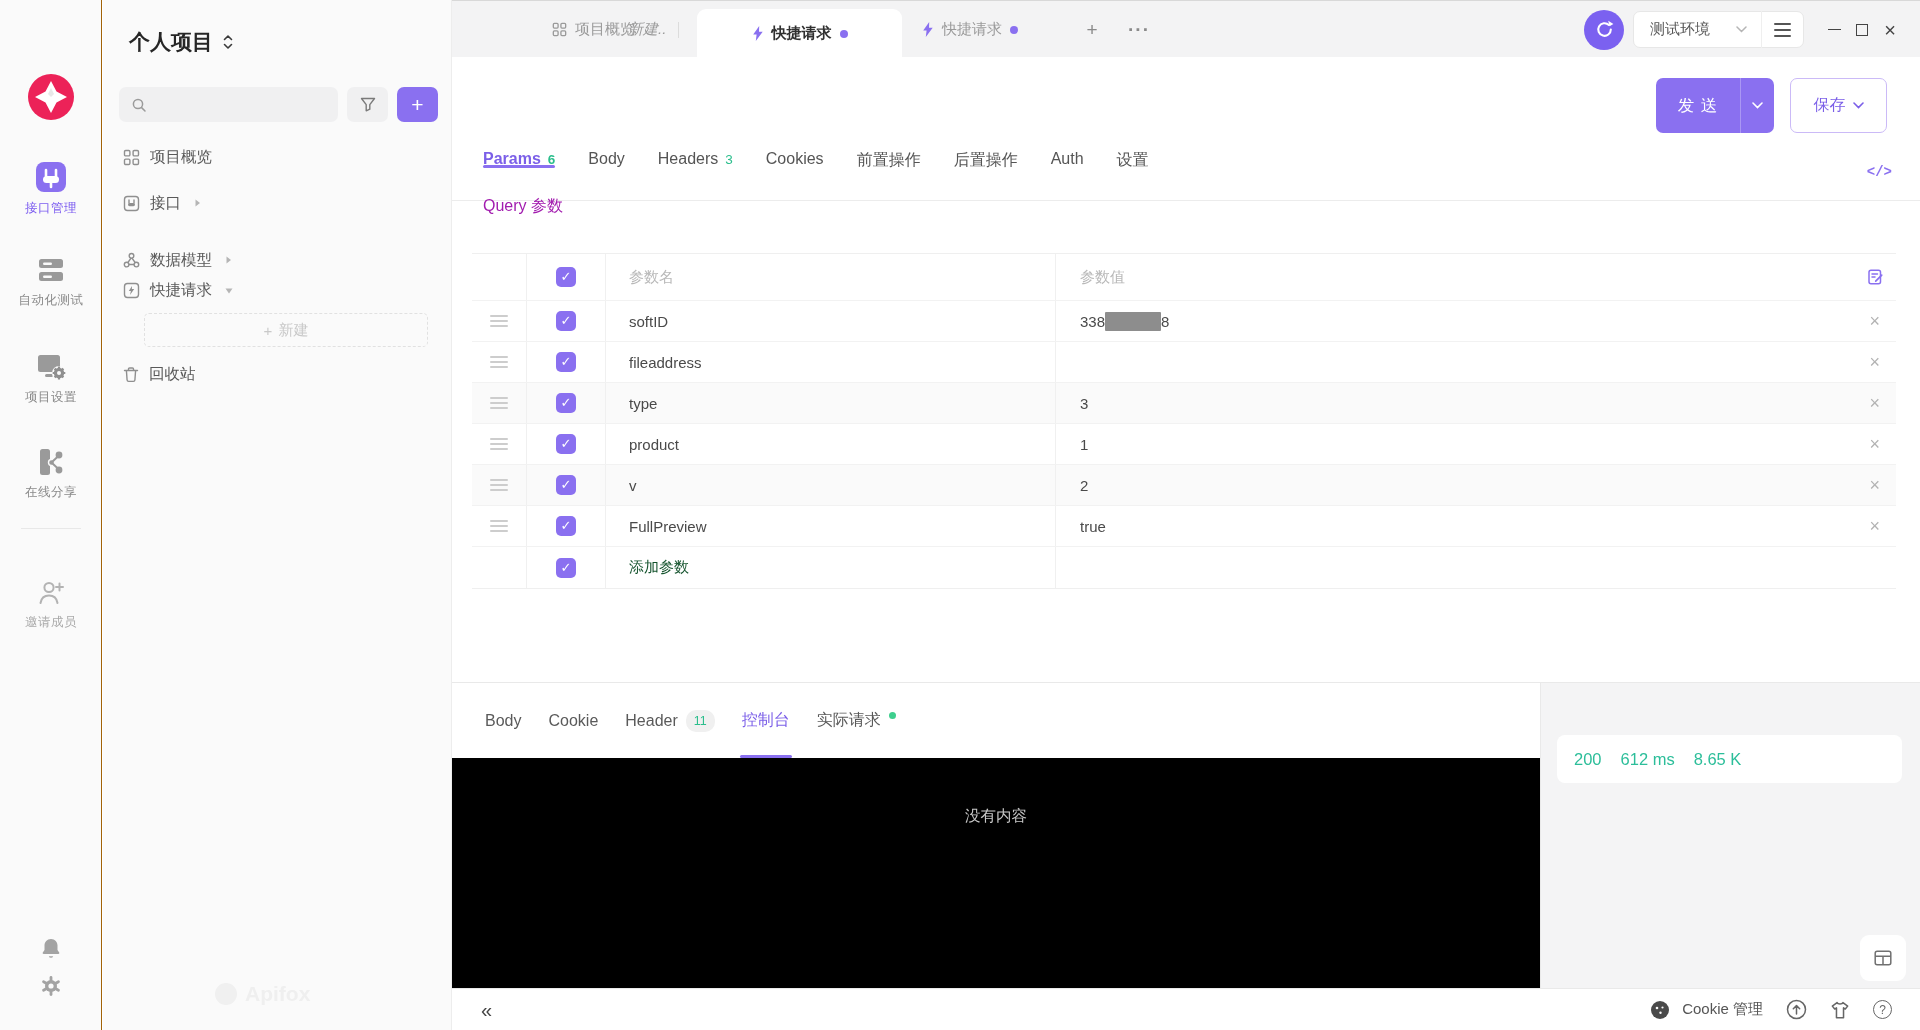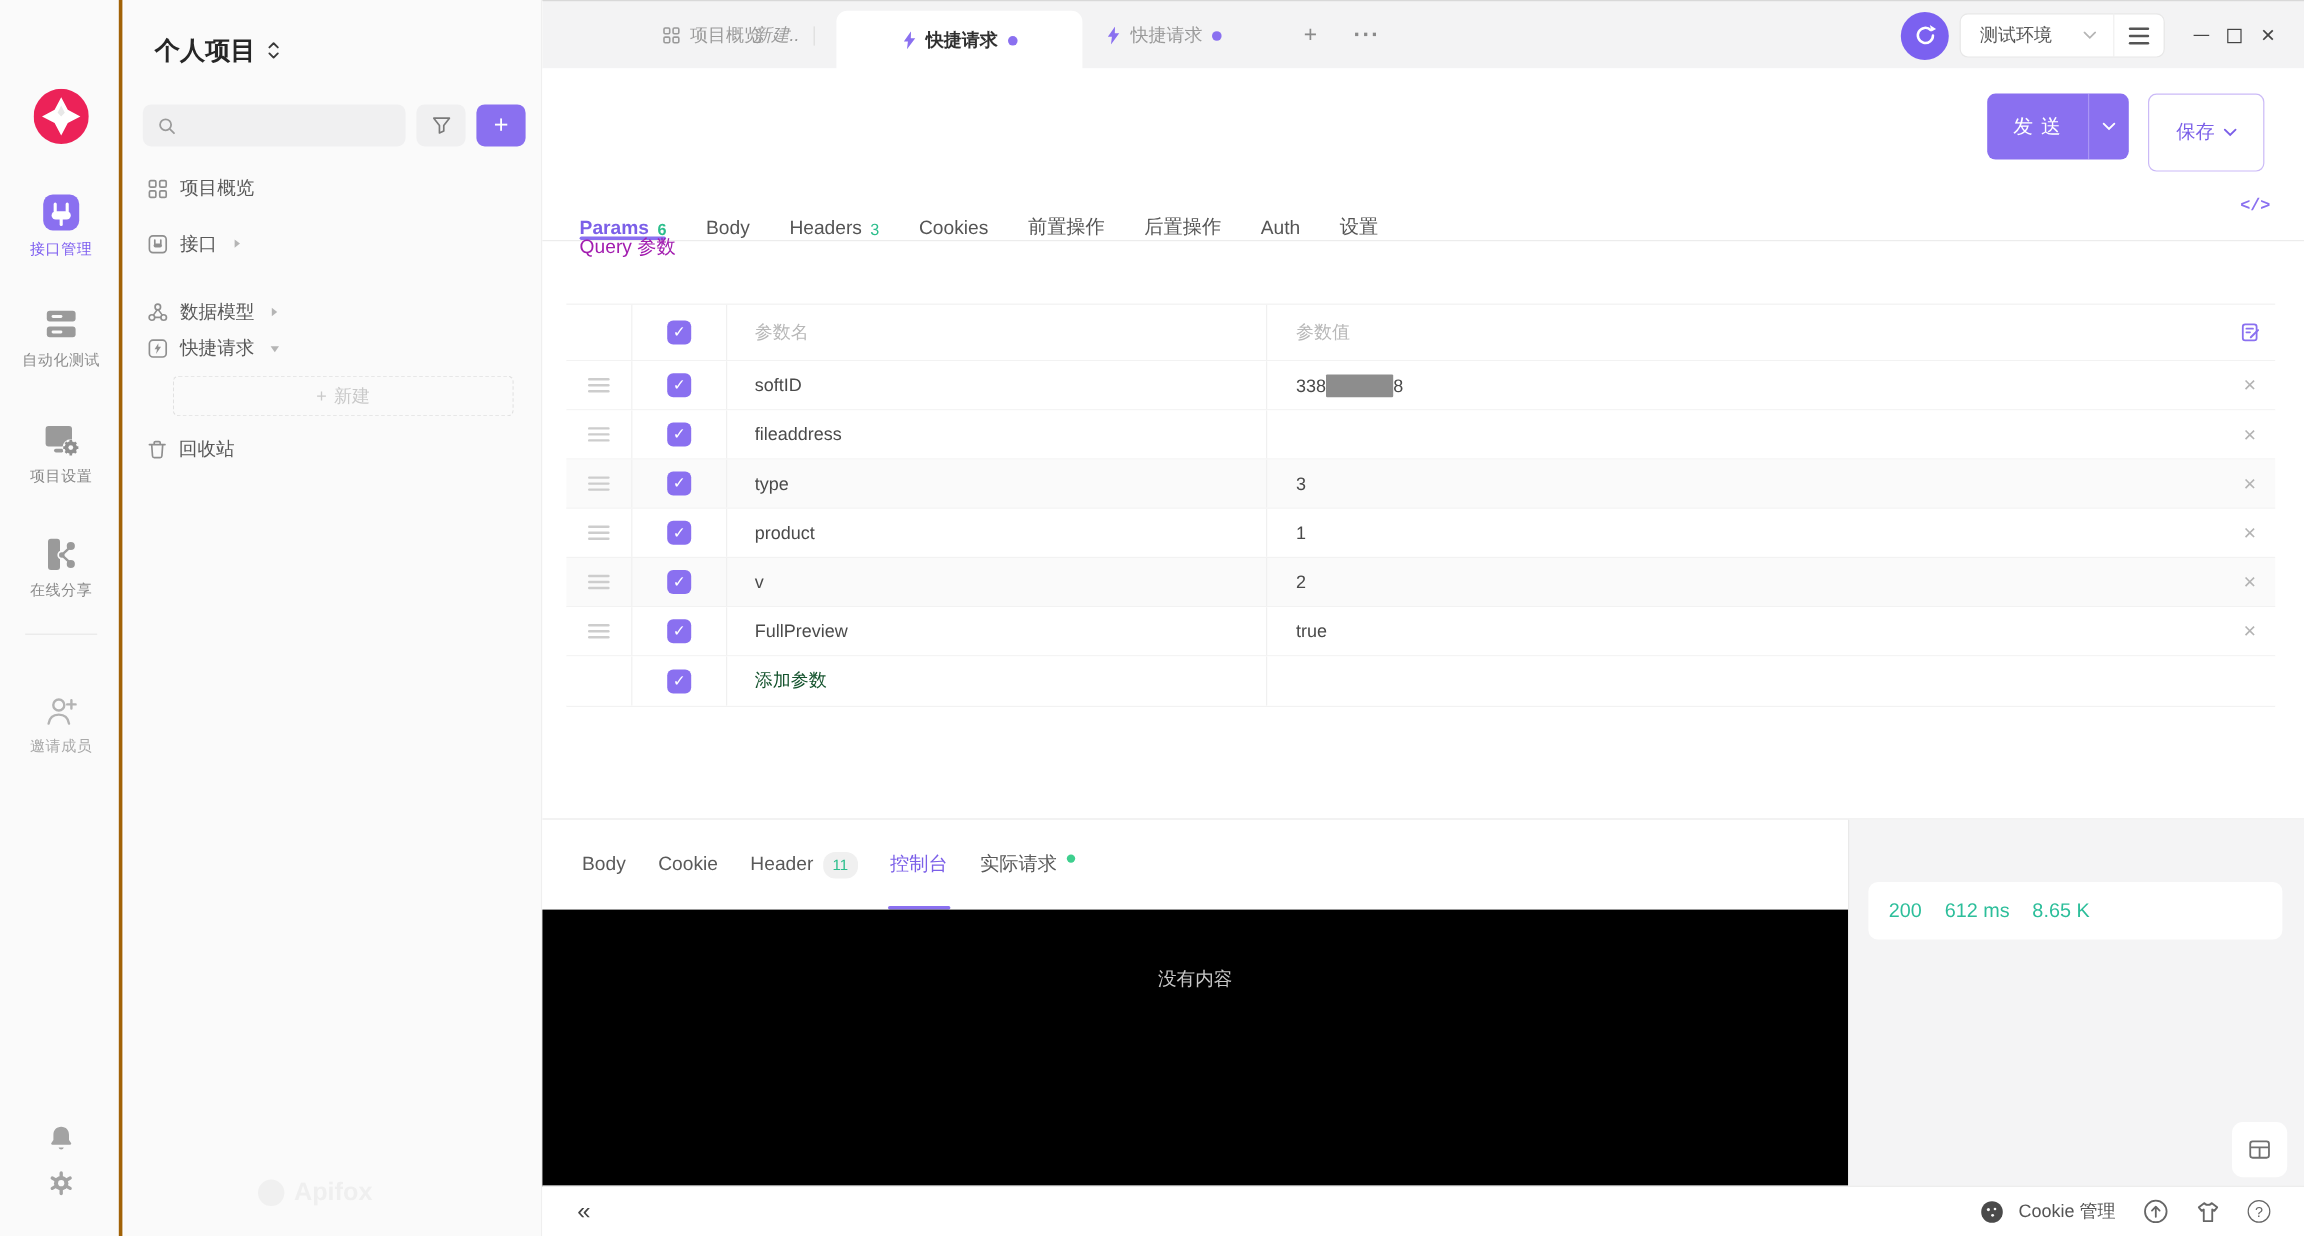--- a/index.html
+++ b/index.html
@@ -5,21 +5,21 @@
   * { box-sizing: border-box; margin: 0; padding: 0; }
   html,body { width:1920px; height:1030px; }
   body {
     font-family:"Liberation Sans","DejaVu Sans",sans-serif;
     background:#fff; color:#4a4a4a; overflow:hidden; position:relative;
     -webkit-font-smoothing:antialiased;
   }
   svg { display:block; }
 
   
-  #activity-bar{position:absolute;left:0;top:0;width:102px;height:1030px;background:#fafafa;border-right:3px solid #a16207;}
+  #activity-bar{position:absolute;left:0;top:0;width:102px;height:1030px;background:#fafafa;border-right:1px solid #a16207;}
   .logo-wrap{position:absolute;top:74px;left:0;width:102px;display:flex;justify-content:center;}
   .act-item{position:absolute;left:0;width:102px;display:flex;flex-direction:column;align-items:center;gap:6px;cursor:pointer;color:#8a8a8a;}
   .act-item .lbl{font-size:12.5px;letter-spacing:.5px;}
   .act-item.active{color:#7C5CF0;}
   .act-divider{position:absolute;top:528px;left:21px;width:60px;height:1px;background:#e8e8e8;}
   .act-bottom{position:absolute;left:0;width:102px;display:flex;justify-content:center;cursor:pointer;}
 
   
   #sidebar{position:absolute;left:103px;top:0;width:349px;height:1030px;background:#fafafa;border-right:1px solid #ededed;}
   .proj-title{position:absolute;left:26px;top:28px;font-size:21px;font-weight:700;color:#262626;display:flex;align-items:center;gap:9px;cursor:pointer;}
@@ -57,24 +57,24 @@
   .request-row{position:absolute;left:0;right:0;top:57px;height:93px;background:#fff;}
   .url-group{position:absolute;left:20px;top:21px;width:1165px;height:55px;border:1px solid #e4e4e4;border-radius:7px;display:flex;align-items:center;background:#fff;}
   .method-sec{width:150px;height:100%;display:flex;align-items:center;justify-content:center;gap:34px;cursor:pointer;}
   .method-txt{font-size:15px;font-weight:700;color:#2BBE8C;letter-spacing:1px;}
   .url-sec{flex:1;height:100%;display:flex;align-items:center;font-size:16.5px;color:#4e4e4e;white-space:nowrap;overflow:hidden;cursor:text;padding-right:8px;}
   .redact{display:inline-block;background:#8d8d8d;height:19px;vertical-align:-4px;border-radius:1px;}
   .send-btn{position:absolute;left:1204px;top:21px;width:118px;height:55px;background:#8A70F0;border-radius:7px;display:flex;align-items:center;color:#fff;cursor:pointer;overflow:hidden;}
   .send-main{flex:1;text-align:center;font-size:16.5px;letter-spacing:1px;}
   .send-split{width:1px;height:55px;background:rgba(255,255,255,.28);}
   .send-caret{width:33px;display:flex;align-items:center;justify-content:center;}
-  .save-btn{position:absolute;left:1338px;top:21px;width:97px;height:65px;background:#fff;border:1px solid #cbbaf7;border-radius:7px;display:flex;align-items:center;justify-content:center;gap:7px;color:#7B5FE8;font-size:16px;cursor:pointer;}
-
-  
-  .reqtabs{position:absolute;left:0;right:0;top:150px;height:51px;border-bottom:1px solid #ececec;display:flex;align-items:flex-end;gap:33px;padding-left:31px;}
+  .save-btn{position:absolute;left:1338px;top:21px;width:97px;height:55px;background:#fff;border:1px solid #cbbaf7;border-radius:7px;display:flex;align-items:center;justify-content:center;gap:7px;color:#7B5FE8;font-size:16px;cursor:pointer;}
+
+  
+  .reqtabs{position:absolute;left:0;right:0;top:150px;height:51px;border-bottom:1px solid #ececec;display:flex;align-items:flex-start;gap:33px;padding-left:31px;}
   .rtab{position:relative;display:flex;align-items:center;gap:7px;font-size:16px;color:#555;cursor:pointer;}
   .rtab .cnt{font-size:13.5px;color:#2BBE8C;}
   .rtab.active{color:#7B5FE8;font-weight:700;}
   .rtab.active::after{content:"";position:absolute;left:0;right:0;bottom:0;height:3px;border-radius:2px;background:#8A70F0;}
   .code-icon{position:absolute;right:28px;top:164px;font-family:"Liberation Mono","DejaVu Sans Mono",monospace;font-size:14px;font-weight:700;color:#8A70F0;cursor:pointer;}
 
   .query-label{position:absolute;left:31px;top:196px;font-size:16px;color:#a21caf;}
 
   
   .ptable{position:absolute;left:20px;top:253px;width:1424px;border-top:1px solid #efefef;border-bottom:1px solid #efefef;font-size:15px;}

